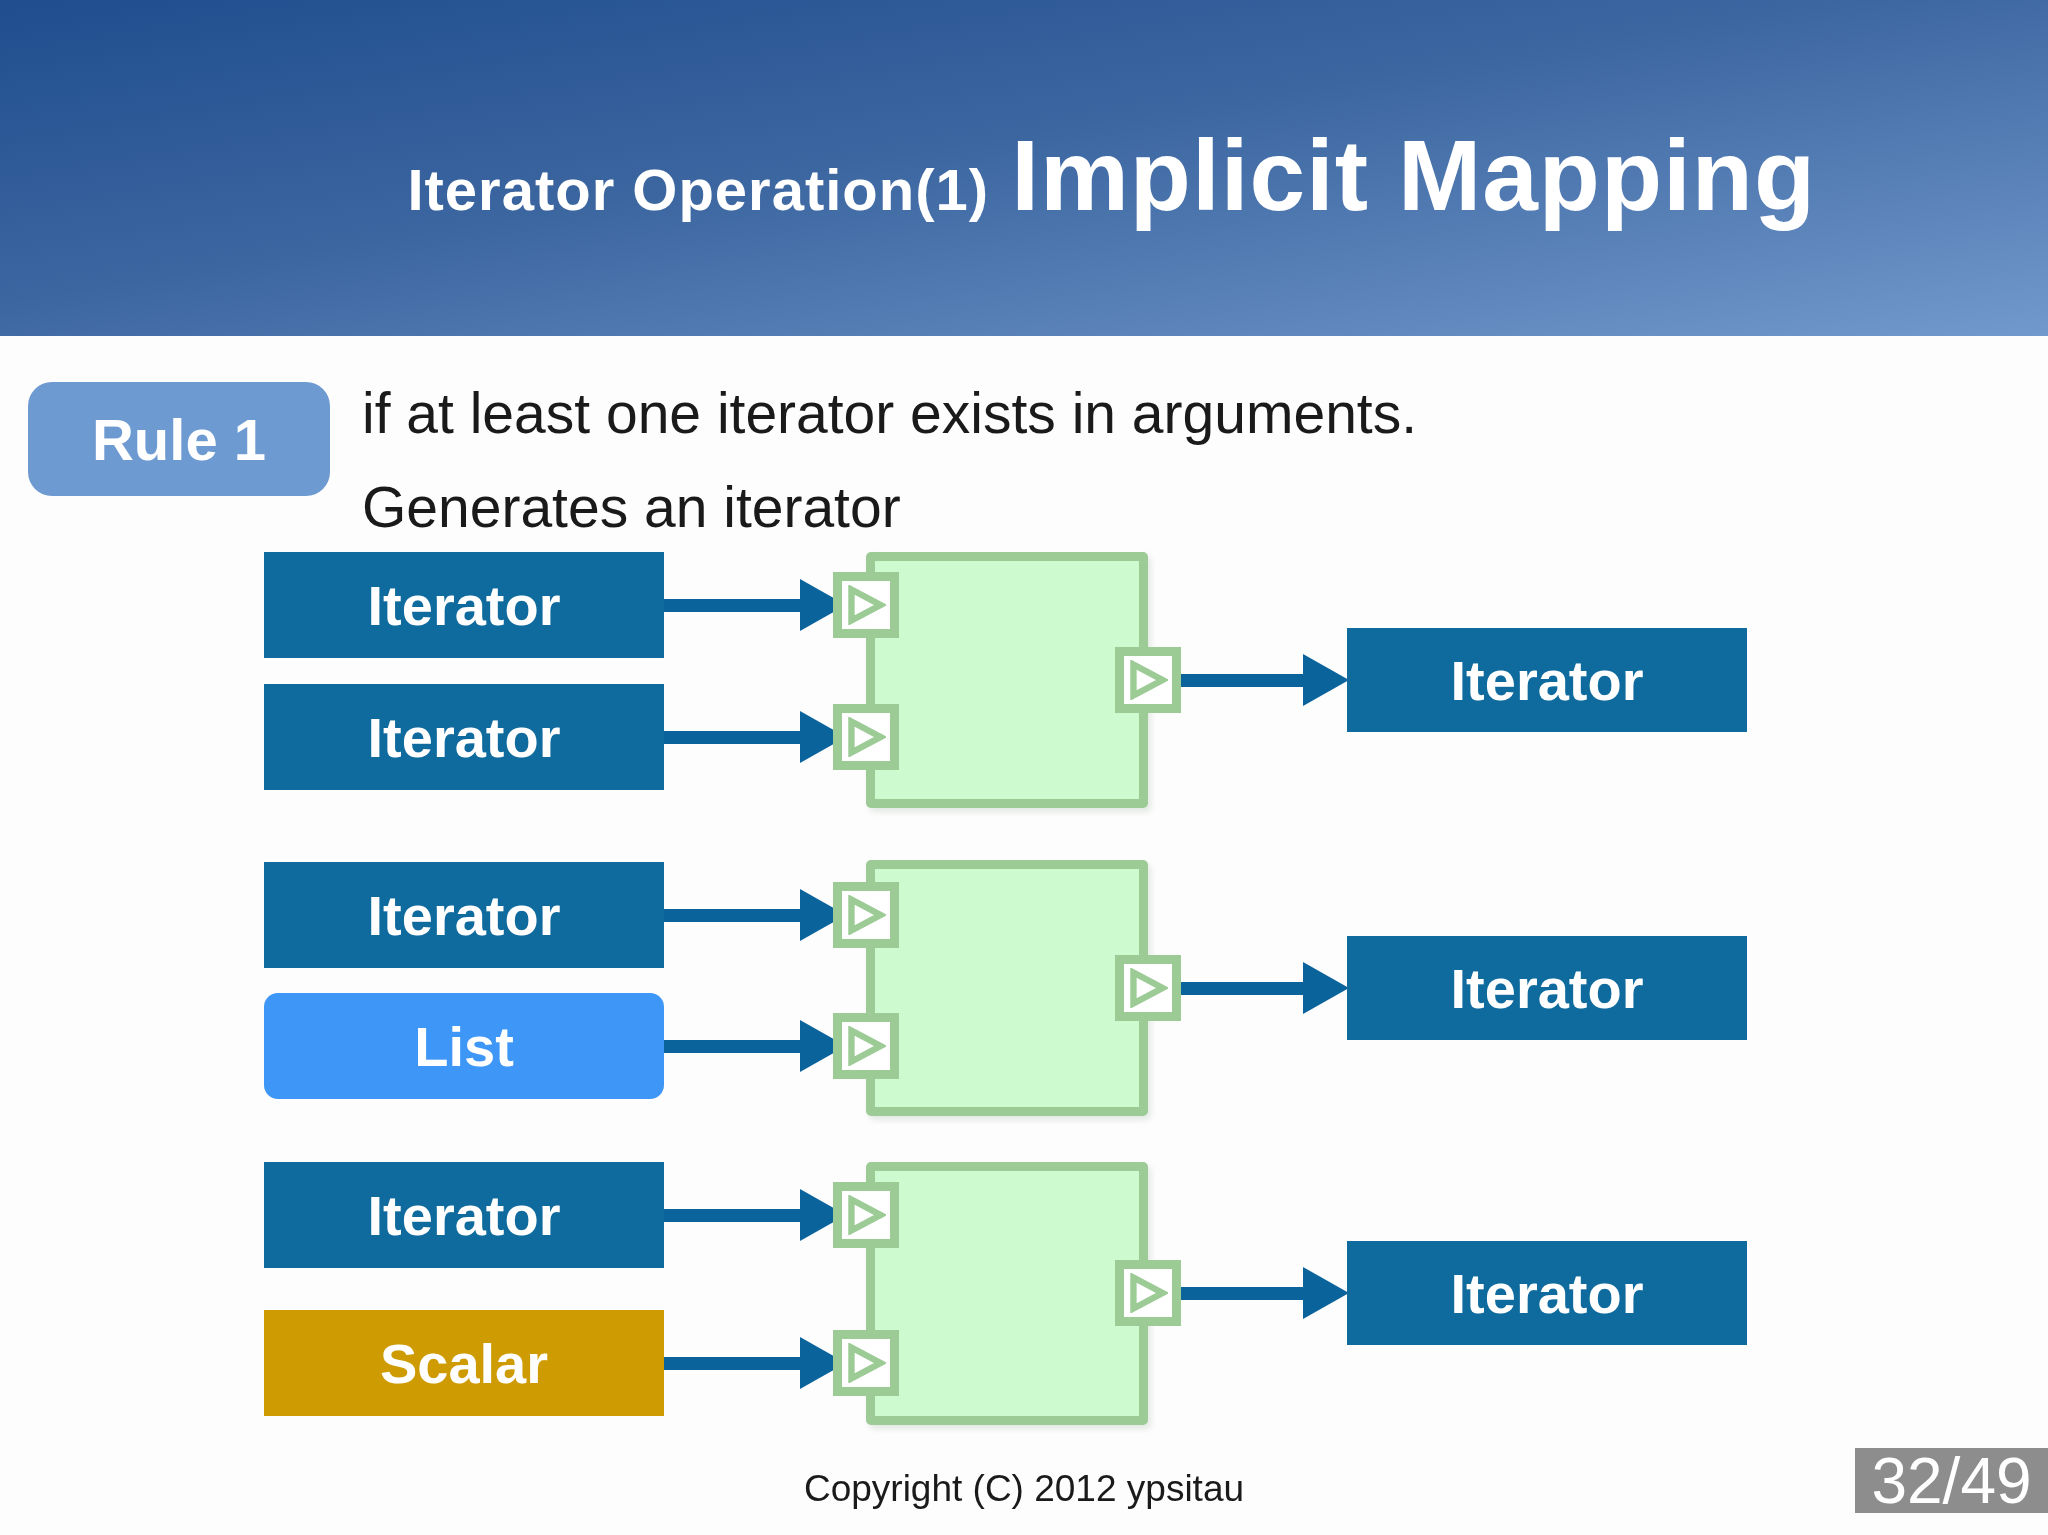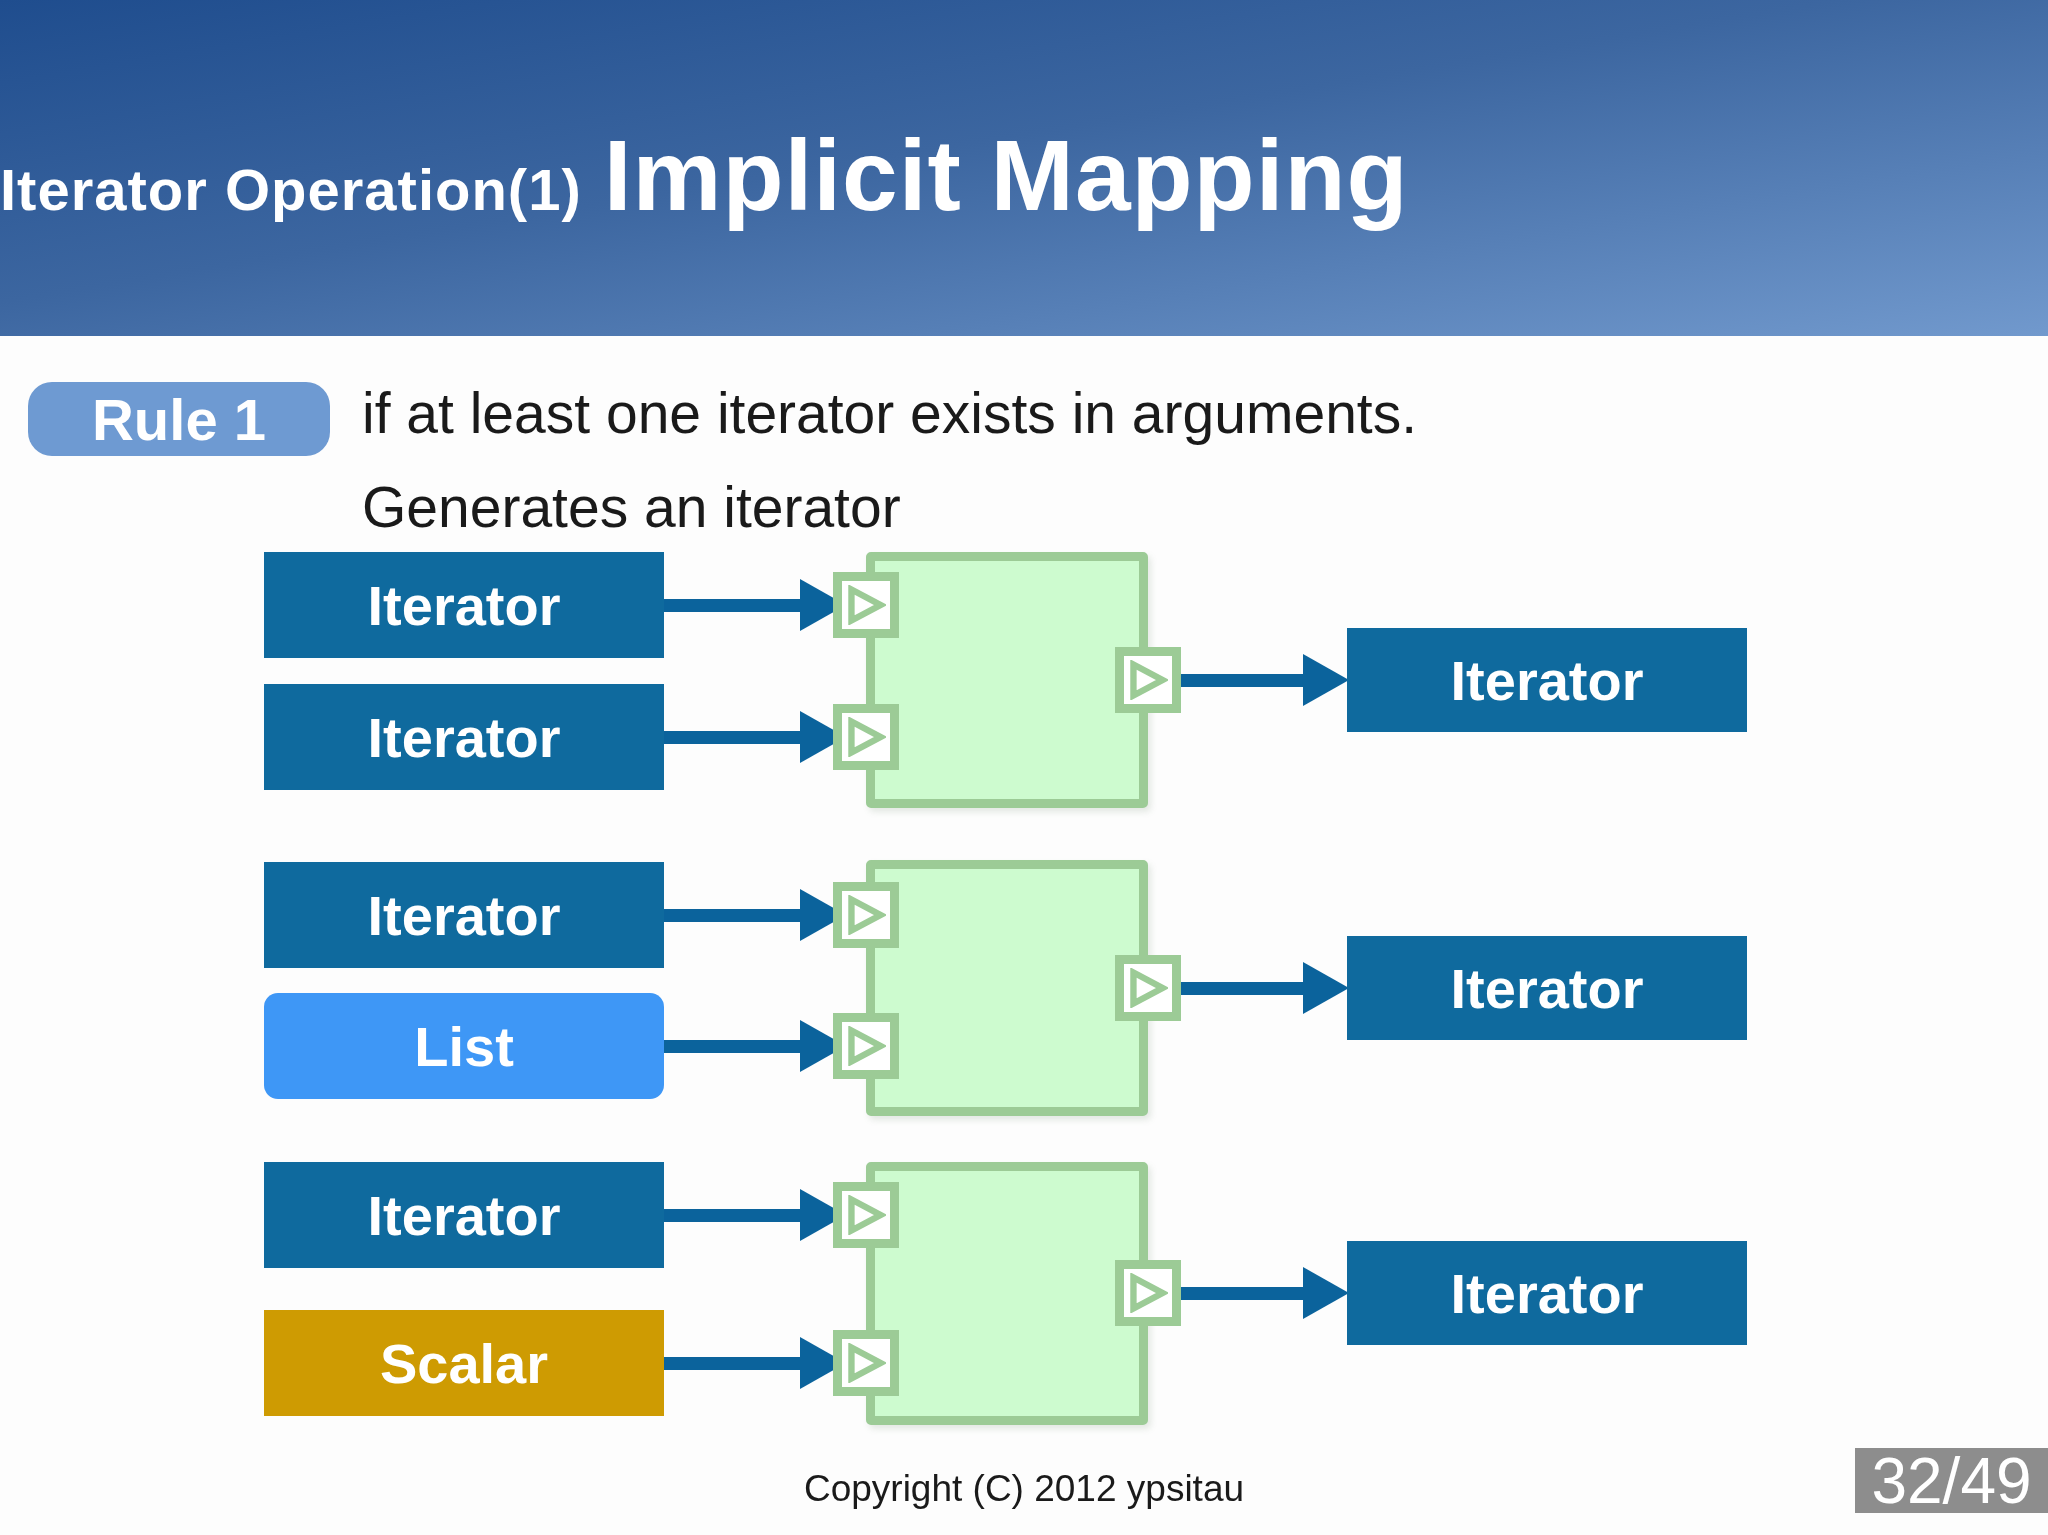--- a/index.html
+++ b/index.html
@@ -7,27 +7,27 @@
   .slide{
     position:relative;width:2048px;height:1535px;background:#FDFDFD;overflow:hidden;
     font-family:"Liberation Sans",sans-serif;
   }
   
   .header{
     position:absolute;left:0;top:0;width:2048px;height:336px;
     background:linear-gradient(to bottom right,#1F4D8E 0%,#3C66A0 45%,#7199CD 100%);
   }
   .title-wrap{
-    position:absolute;left:0;top:118px;width:1816px;text-align:left;color:#FFFFFF;white-space:nowrap;
+    position:absolute;left:0;top:118px;width:1816px;text-align:right;color:#FFFFFF;white-space:nowrap;
   }
   .title-prefix{font-size:58px;font-weight:bold;letter-spacing:1px;}
   .title-main{font-size:100px;font-weight:bold;letter-spacing:1px;margin-left:22px;}
   
   .rule-badge{
-    position:absolute;left:28px;top:382px;width:302px;height:74px;border-radius:24px;
+    position:absolute;left:28px;top:382px;width:302px;height:114px;border-radius:24px;
     background:#6E9AD2;color:#FFFFFF;font-size:58px;font-weight:bold;
     display:flex;align-items:center;justify-content:center;
   }
   .rule-text{
     position:absolute;left:362px;top:366px;color:#1A1A1A;font-size:57px;line-height:94px;white-space:nowrap;
   }
   
   .inbox,.outbox{
     position:absolute;color:#FFFFFF;font-size:56px;font-weight:bold;
     display:flex;align-items:center;justify-content:center;white-space:nowrap;

